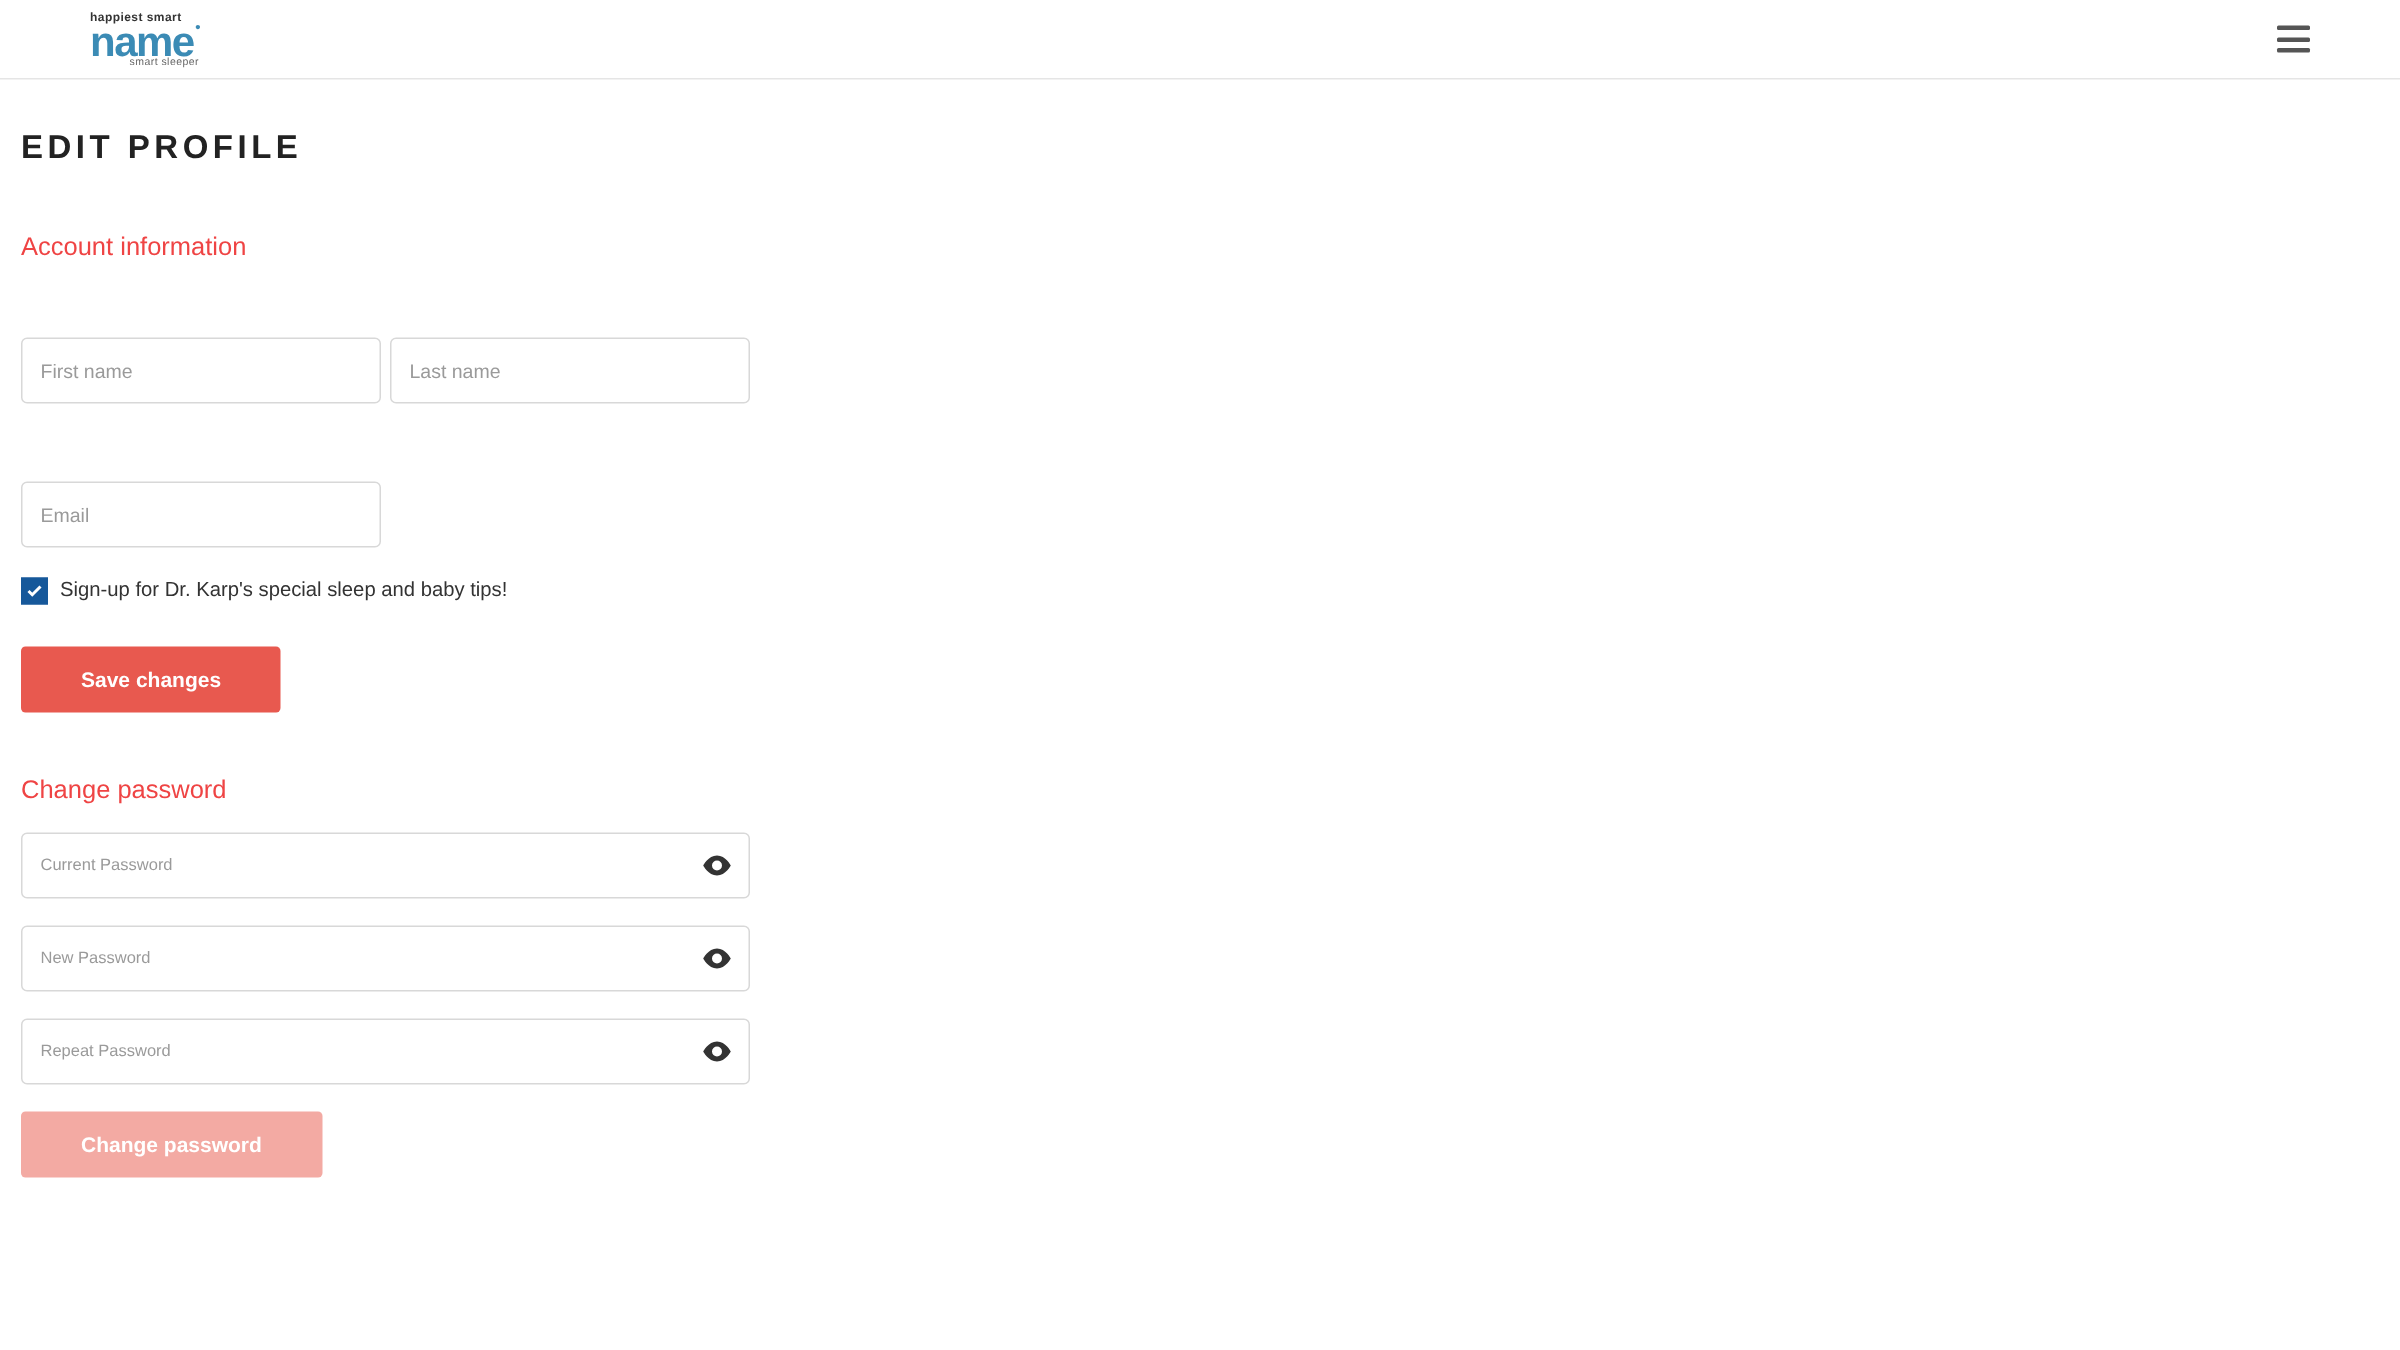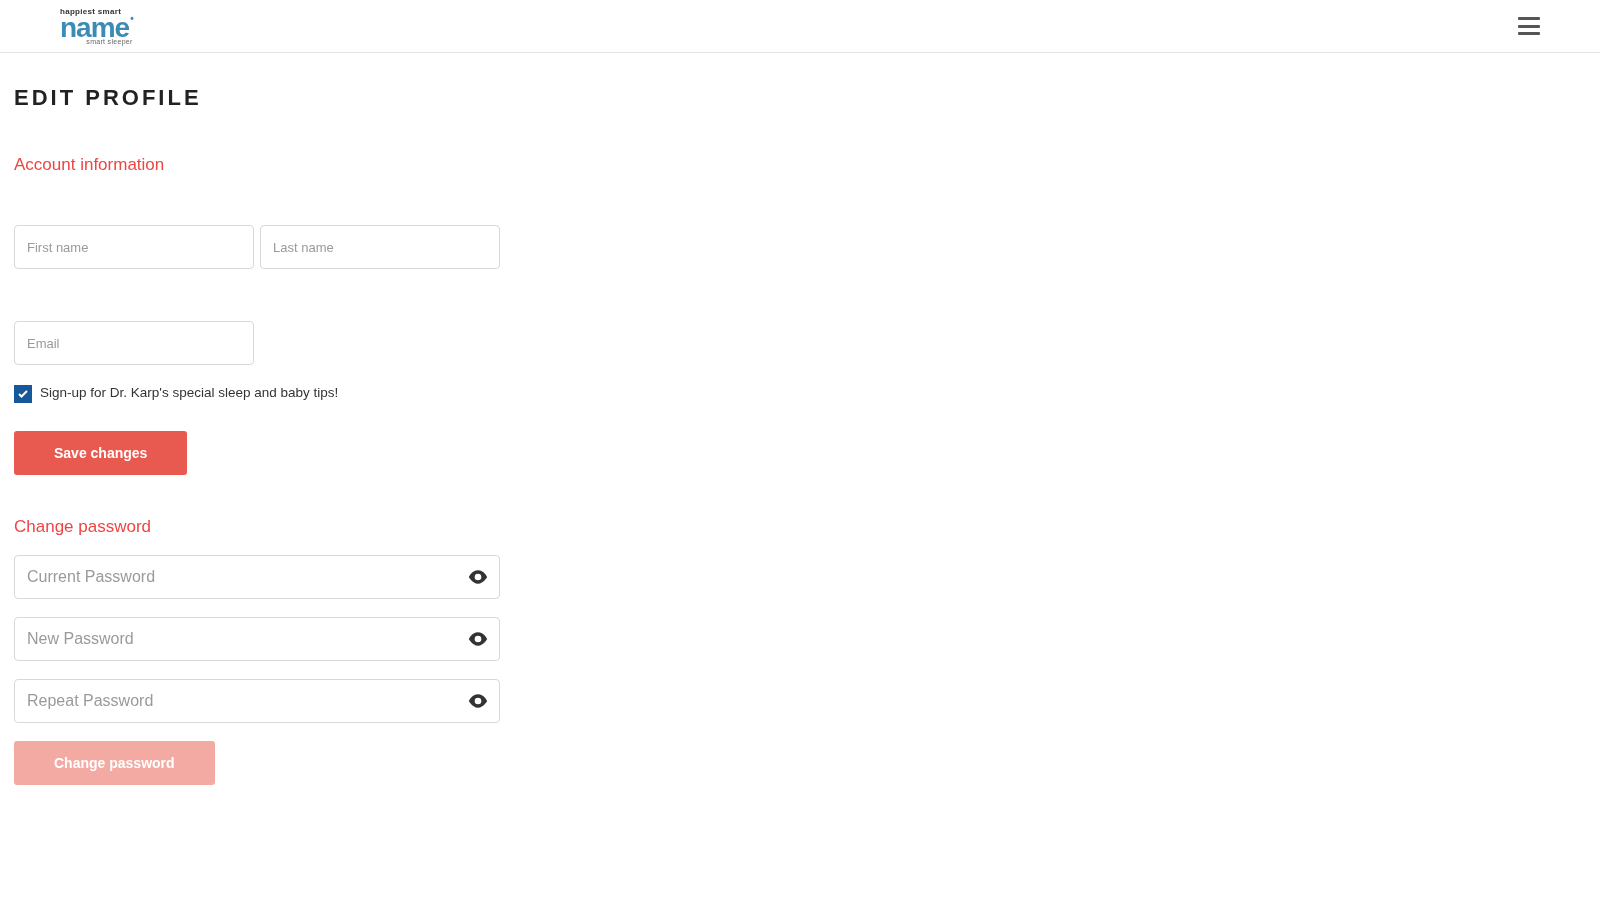--- a/index.html
+++ b/index.html
@@ -114,21 +114,21 @@
     .pw-row {
       max-width: 486px;
       margin-bottom: 18px;
       position: relative;
     }
     .pw-input {
       width: 100%;
       border: 1px solid #d8d8d8;
       border-radius: 4px;
       padding: 14px 44px 14px 12px;
-      font-size: 16px;
+      font-size: 11px;
       color: #8b5cf6;
       background: #fff;
       outline: none;
       height: 44px;
     }
     .pw-input::placeholder {
       color: #9a9a9a;
     }
     .eye {
       position: absolute;

